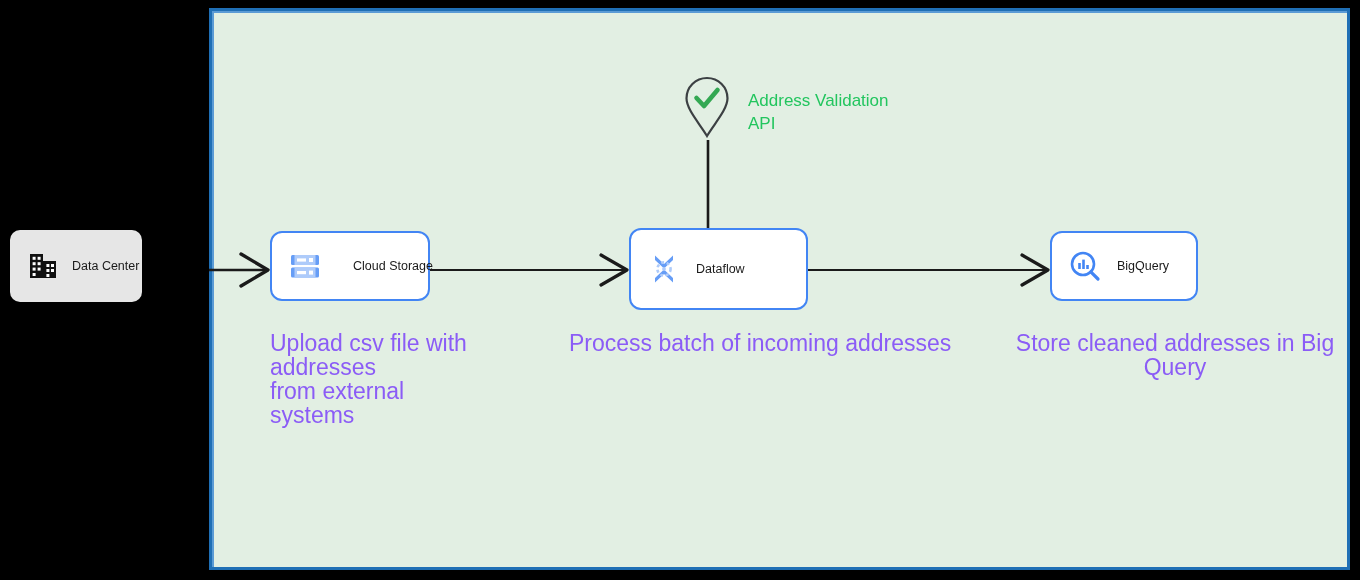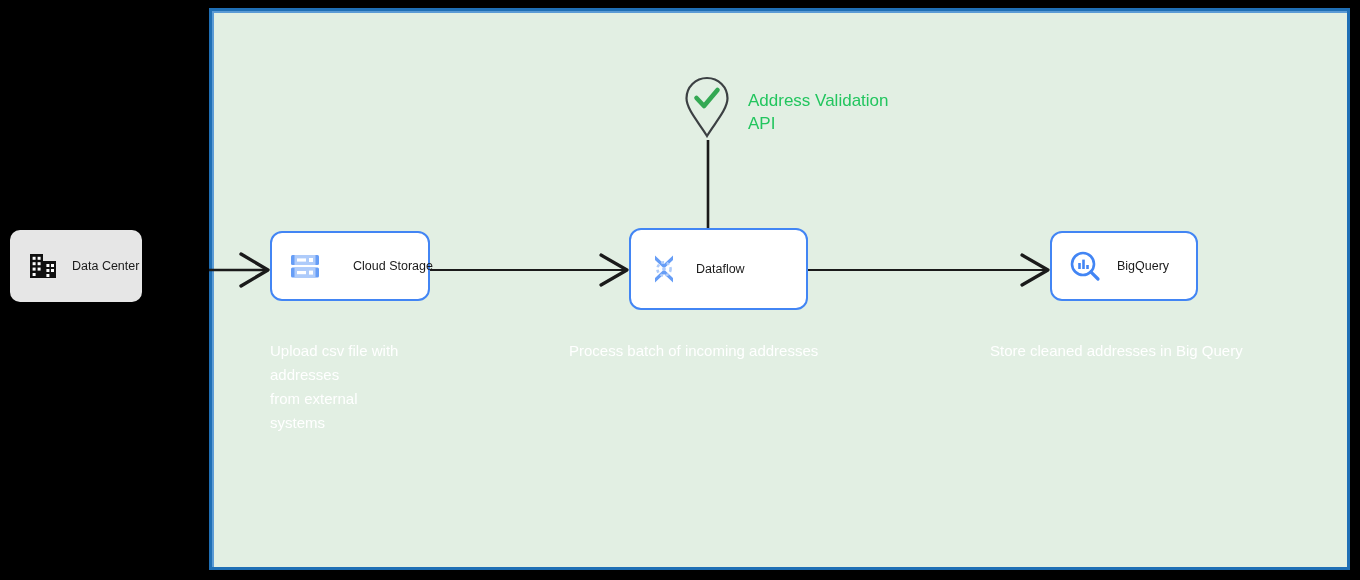--- a/index.html
+++ b/index.html
@@ -114,25 +114,24 @@
     left: 0;
     top: 0;
     width: 1360px;
     height: 580px;
     pointer-events: none;
   }
 
   
   .caption {
     position: absolute;
-    font-size: 15px;
+    font-size: 23px;
     line-height: 24px;
-    color: #ffffff;
+    color: #8b5cf6;
     white-space: pre-line;
-    margin-top: 8px;
   }
   #caption-storage { left: 270px; top: 331px; text-align: left; }
   #caption-dataflow { left: 569px; top: 331px; text-align: center; }
   #caption-bigquery { left: 990px; top: 331px; text-align: center; }
 </style>
 </head>
 <body>
 
 <div id="canvas">
 

